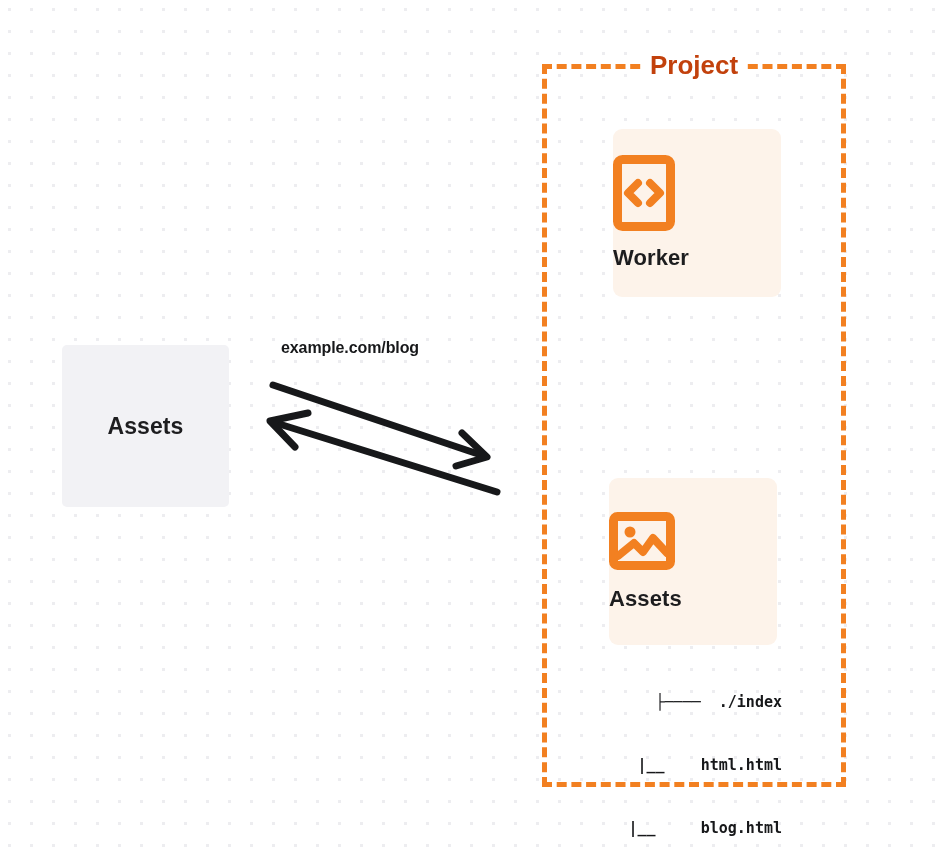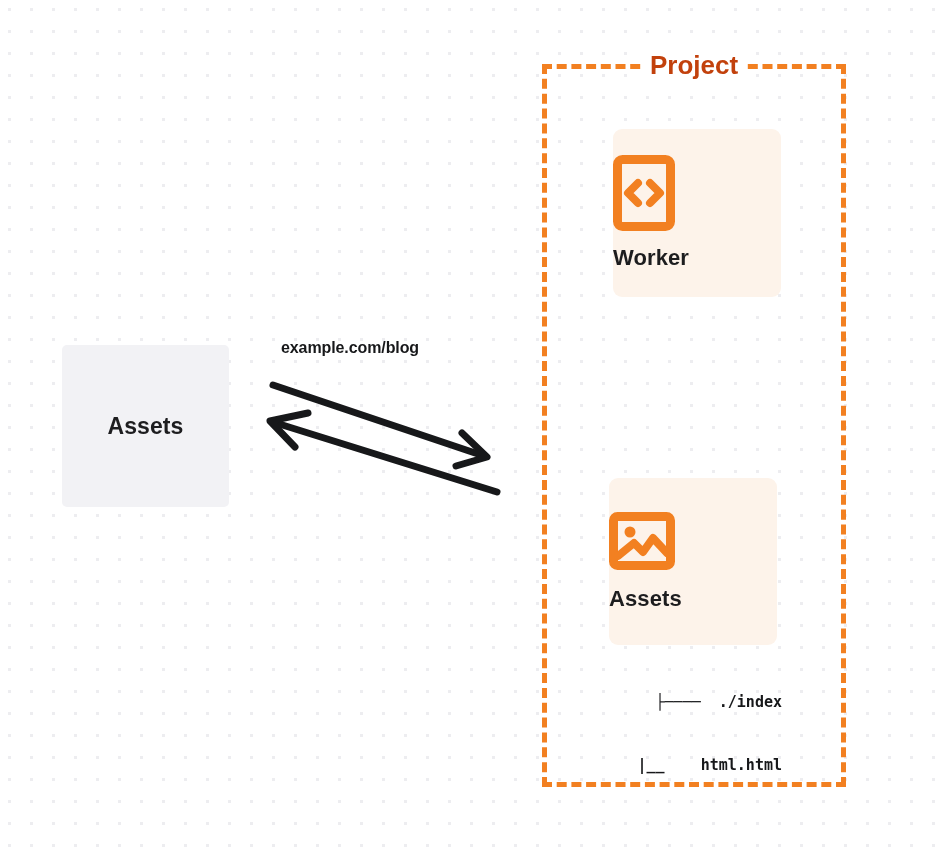--- a/index.html
+++ b/index.html
@@ -190,16 +190,17 @@
         <circle cx="21" cy="20" r="5.5" fill="#f28021"></circle>
         <polyline points="9,44 25,31 34,40 44,26 58,41" fill="none" stroke="#f28021" stroke-width="8" stroke-linecap="round" stroke-linejoin="round"></polyline>
       </svg>
     </span>
     <span class="card-label">Assets</span>
   </div>
 
   <div id="file-tree">
     <span class="tree-row">├────  ./index</span>
     <span class="tree-row">   |__    html.html</span>
+    <span class="tree-row">   |__     blog.html</span>
     
   </div>
 
 </div>
 
 </body></html>

